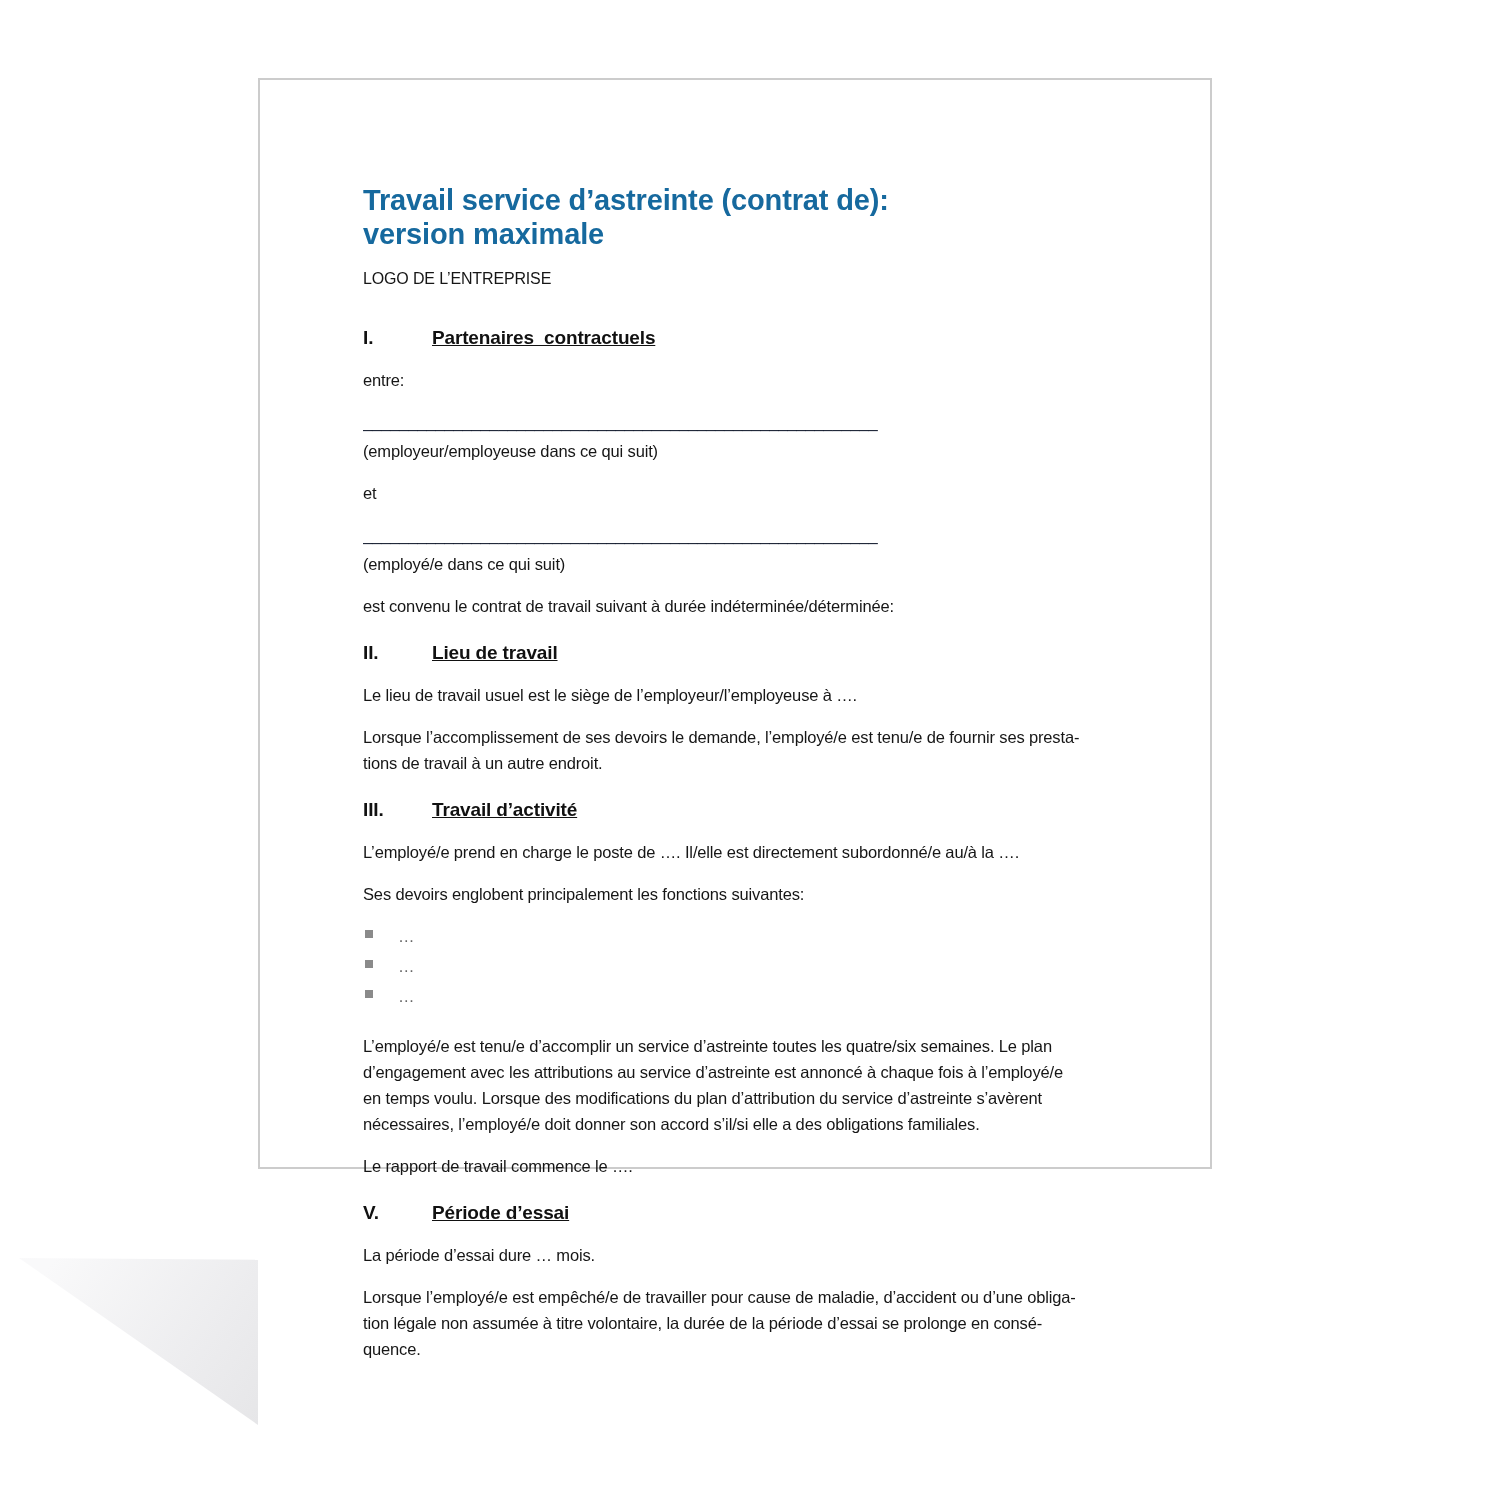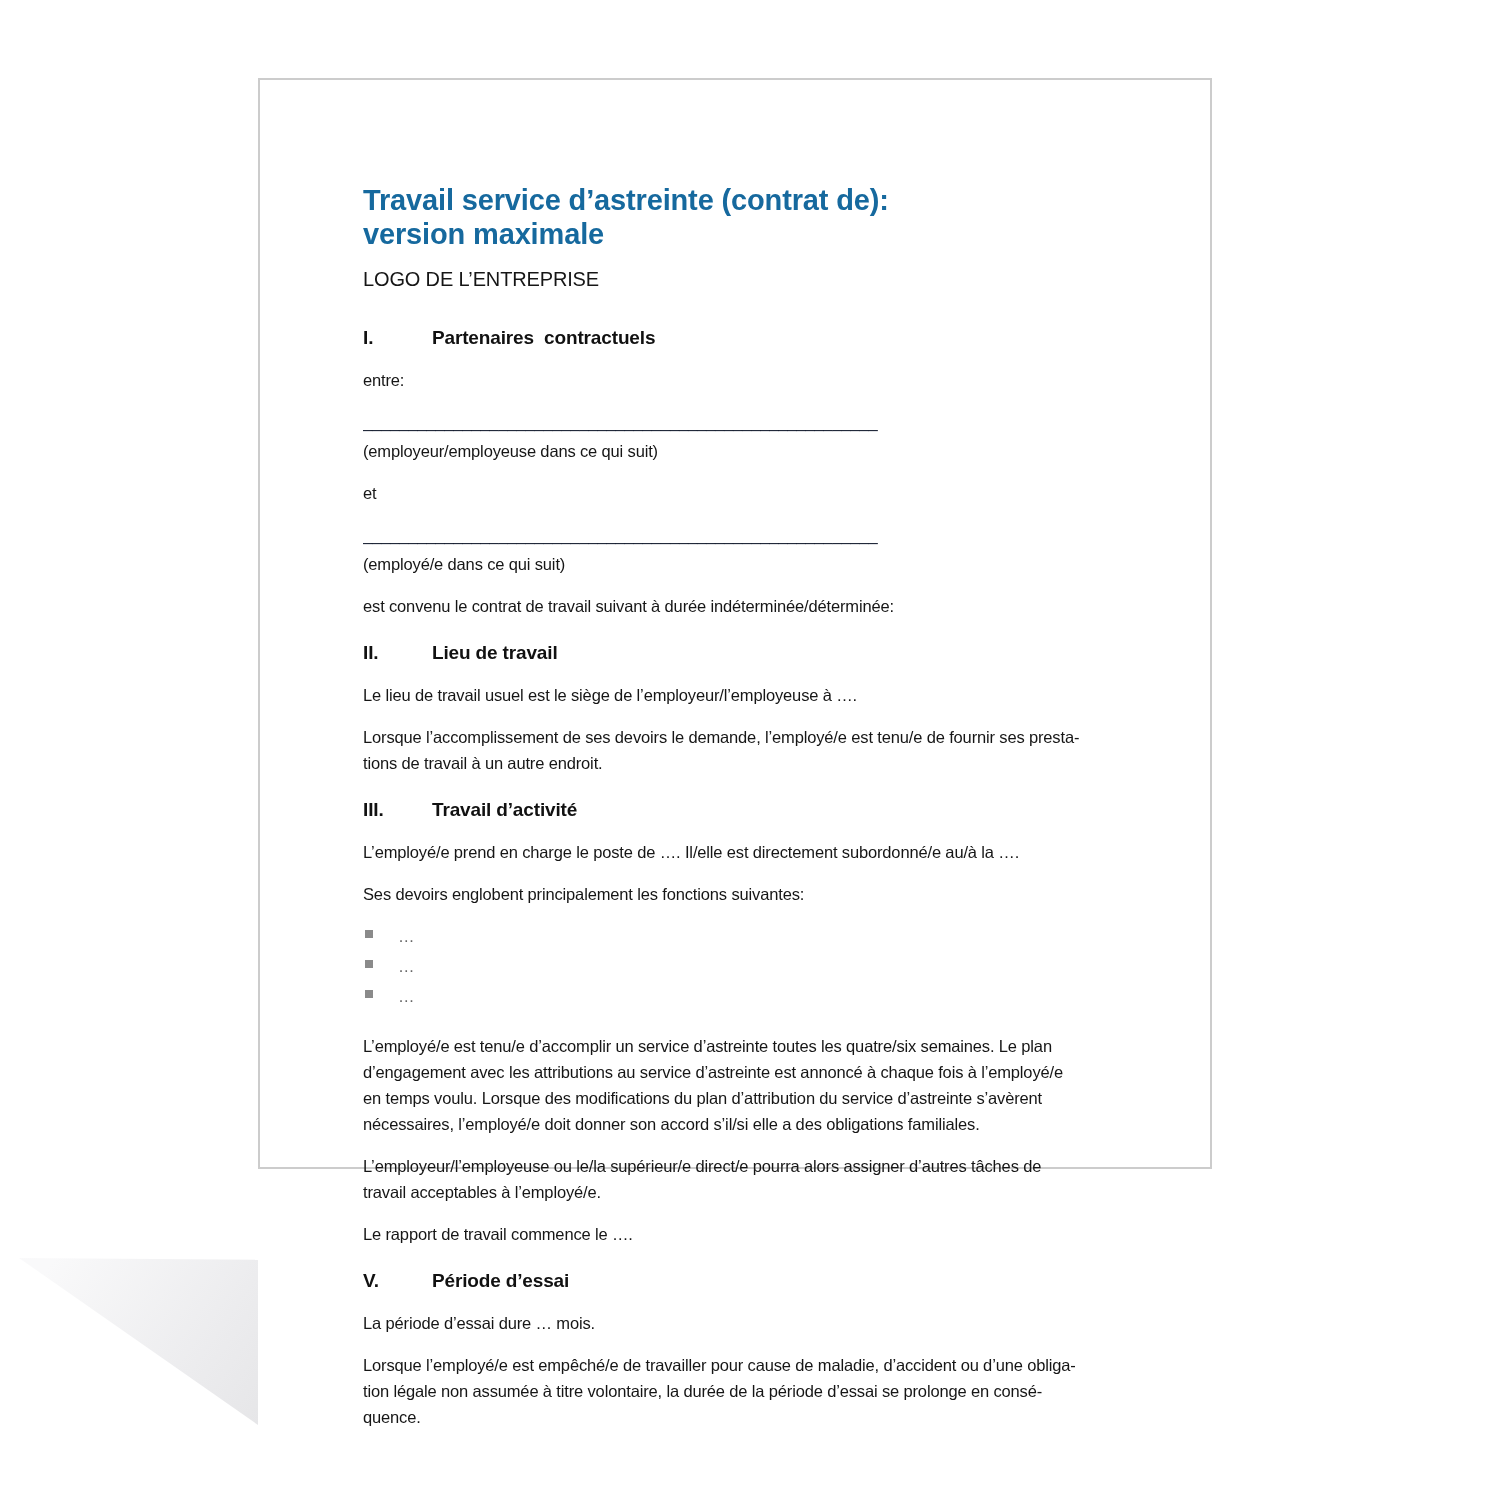--- a/index.html
+++ b/index.html
@@ -50,33 +50,33 @@
     font-size: 29px;
     line-height: 34px;
     font-weight: bold;
     color: #16699E;
     margin: 0 0 15px 0;
     white-space: pre-line;
   }
 
   .logo-line {
     margin: 0 0 34px 0;
-    font-size: 20px;
+    font-size: 16px;
   }
 
   .sec {
     display: flex;
     margin: 22px 0 17px 0;
     font-size: 19px;
     line-height: 24px;
     font-weight: bold;
     color: #111111;
   }
   .sec-num { width: 69px; flex: none; }
-  .sec-title { white-space: pre-wrap; }
+  .sec-title { white-space: pre-wrap; text-decoration: underline; }
 
   p {
     margin: 0 0 16px 0;
     white-space: pre-line;
   }
 
   .fill {
     margin: 0 0 3px 0;
     color: #0f172a;
     overflow: hidden;
@@ -154,22 +154,20 @@
       <li>
         <span class="sq"></span>
         <span>…</span>
       </li>
     </ul>
 
     <p>L’employé/e est tenu/e d’accomplir un service d’astreinte toutes les quatre/six semaines. Le plan
 d’engagement avec les attributions au service d’astreinte est annoncé à chaque fois à l’employé/e
 en temps voulu. Lorsque des modifications du plan d’attribution du service d’astreinte s’avèrent
 nécessaires, l’employé/e doit donner son accord s’il/si elle a des obligations familiales.</p>
-    <p>L’employeur/l’employeuse ou le/la supérieur/e direct/e pourra alors assigner d’autres tâches de
-travail acceptables à l’employé/e.</p>
 
     <p>Le rapport de travail commence le ….</p>
 
     <div class="sec">
       <span class="sec-num">V.</span>
       <span class="sec-title">Période d’essai</span>
     </div>
     <p>La période d’essai dure … mois.</p>
     <p>Lorsque l’employé/e est empêché/e de travailler pour cause de maladie, d’accident ou d’une obliga-
 tion légale non assumée à titre volontaire, la durée de la période d’essai se prolonge en consé-

